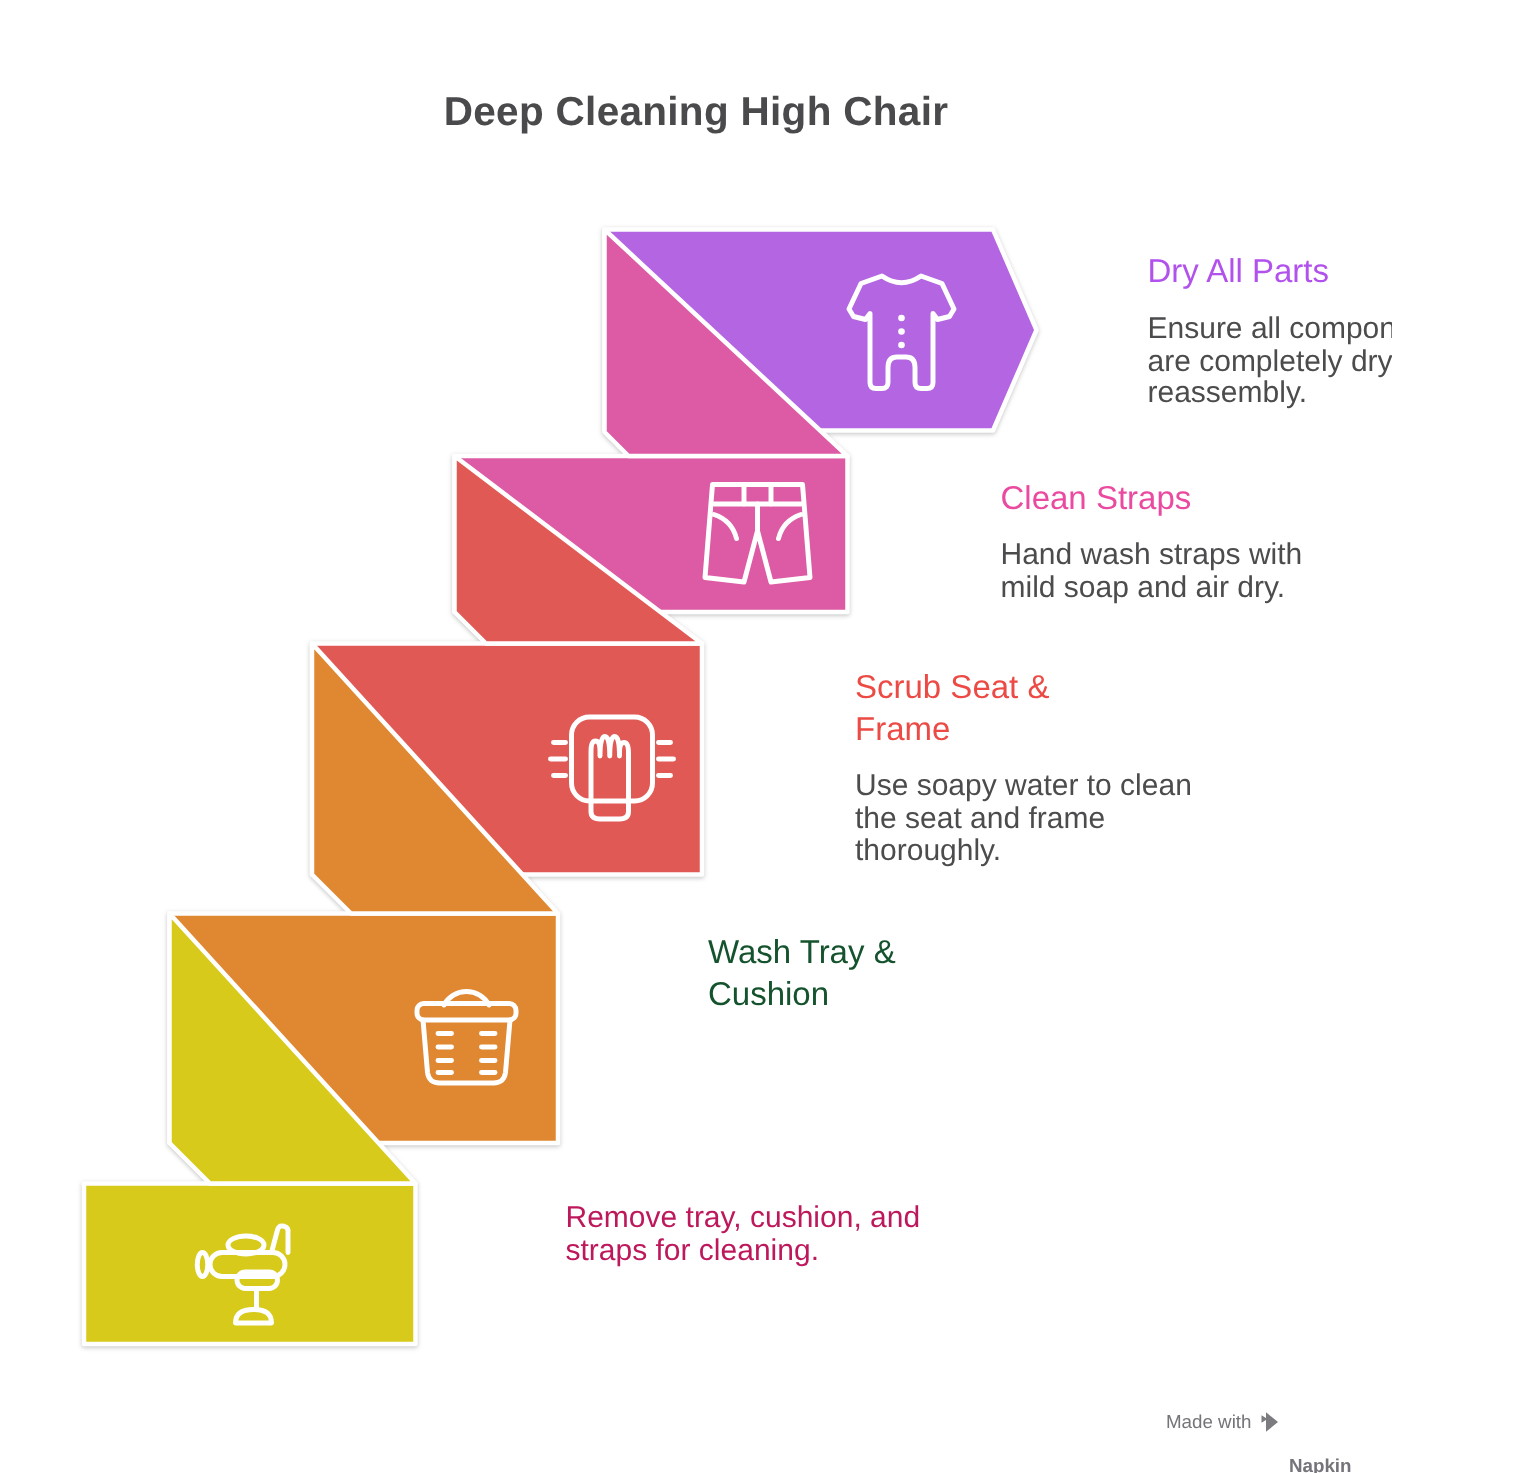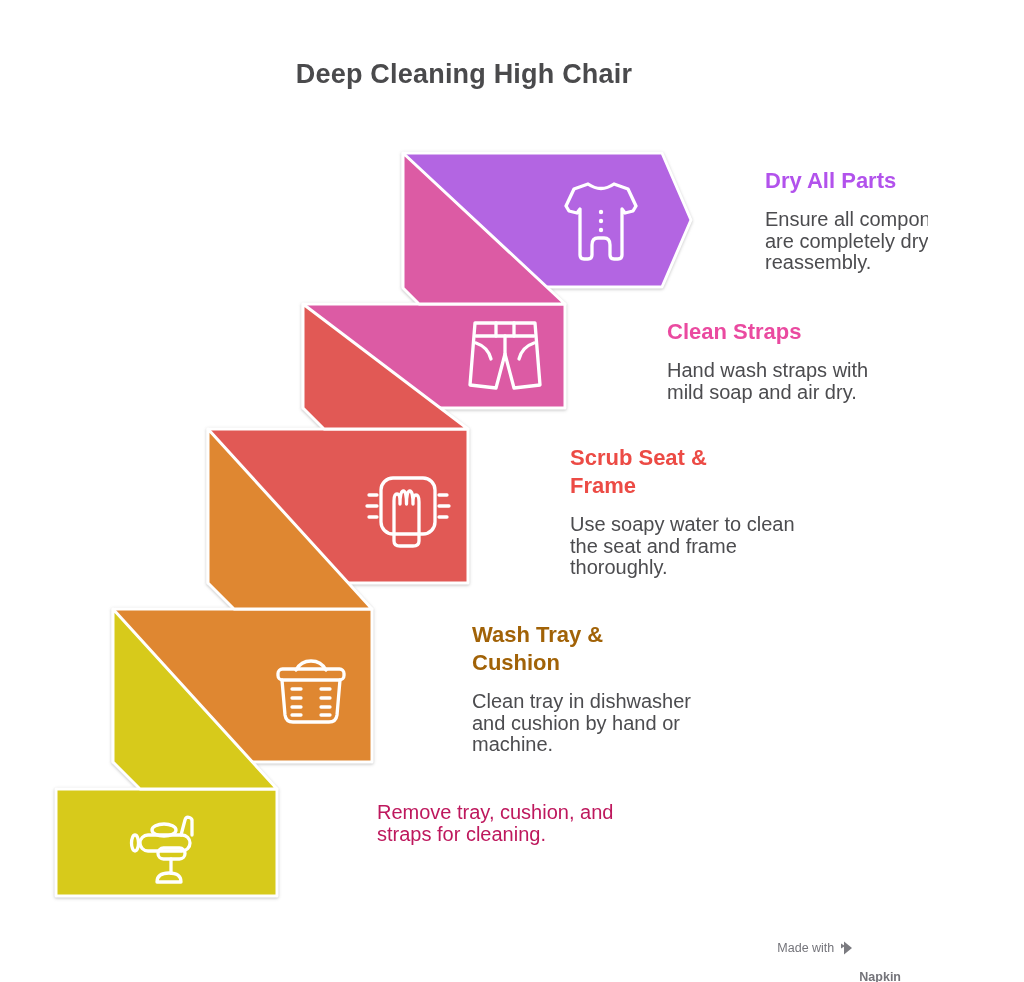--- a/index.html
+++ b/index.html
@@ -13,21 +13,21 @@
   }
   .ribbon{position:absolute;left:0;top:0;}
   .shape-layer polygon{stroke:#ffffff;stroke-width:3;stroke-linejoin:round;}
   .shape-layer{filter:drop-shadow(0 1px 1.5px rgba(70,70,70,.30));}
   .icon path, .icon rect, .icon ellipse, .icon circle{
     fill:none;stroke:#ffffff;stroke-width:3.3;stroke-linecap:round;stroke-linejoin:round;
   }
   .icon .dot{fill:#ffffff;stroke:none;}
   .step-text{position:absolute;width:250px;}
   .step-title{
-    margin:0 0 14px 0;font-size:22px;line-height:28px;font-weight:700;white-space:pre-line;
+    margin:0 0 14px 0;font-size:22px;line-height:28px;font-weight:400;white-space:pre-line;
   }
   .step-desc{
     margin:0;font-size:20px;line-height:21.5px;font-weight:400;white-space:pre-line;
   }
   .footer{
     position:absolute;top:941px;right:27px;display:flex;align-items:flex-start;gap:6px;
     font-size:12.5px;font-weight:500;cursor:pointer;
   }
   .footer .brand{font-weight:700;margin-top:29px;}
   .napkin-glyph{display:block;}
@@ -116,25 +116,22 @@
 thoroughly.</p>
   </div>
 
   <div class="step-text" style="left:667px;top:318px">
     <h2 class="step-title" style="color: rgb(234, 74, 160);">Clean Straps</h2>
     <p class="step-desc" style="color: rgb(76, 76, 79);">Hand wash straps with
 mild soap and air dry.</p>
   </div>
 
   <div class="step-text" style="left:472px;top:621px">
-    <h2 class="step-title" style="color: #a16207;">Wash Tray &amp;
+    <h2 class="step-title" style="color: #14532d;">Wash Tray &amp;
 Cushion</h2>
-    <p class="step-desc" style="color: rgb(76, 76, 79);">Clean tray in dishwasher
-and cushion by hand or
-machine.</p>
   </div>
 
   <div class="step-text" style="left:377px;top:802px">
     <p class="step-desc" style="color: #be185d;">Remove tray, cushion, and
 straps for cleaning.</p>
   </div>
 
   <div class="footer" style="color: rgb(116, 116, 122);">
     <span>Made with</span>
     <svg class="napkin-glyph" width="13" height="14" viewBox="0 0 13 14">

